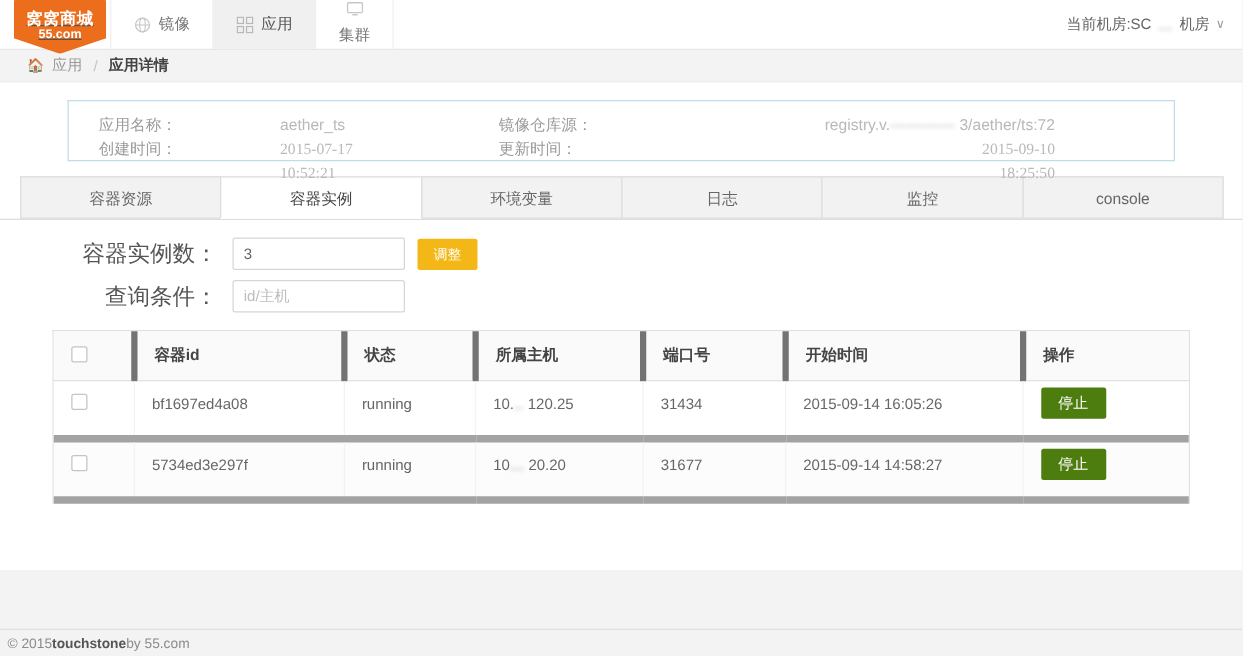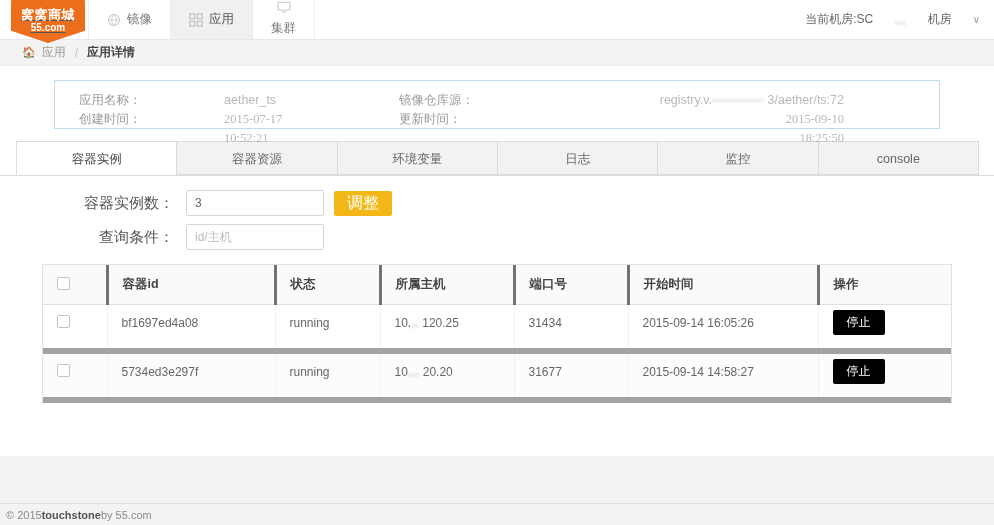--- a/index.html
+++ b/index.html
@@ -38,21 +38,21 @@
     color: #777; font-size: 12.5px;
     border-left: 1px solid #efefef;
     cursor: pointer;
   }
   .nav-item:last-child { border-right: 1px solid #efefef; flex-direction: column; }
   .nav-item.active { background: #f0f0f0; color: #555; }
   .nav-ic { width: 14px; height: 14px; display: inline-block; opacity: .55; }
 
   .nav-right {
     position: absolute; right: 14px; top: 0; height: 39px;
-    display: flex; align-items: center; gap: 21px;
+    display: flex; align-items: center; gap: 5px;
     color: #666; font-size: 12px; cursor: pointer;
   }
   .blurtxt { filter: blur(1.6px); letter-spacing: .5px; }
 
   
   .crumbbar {
     height: 26px; background: #f3f3f3; display: flex; align-items: center;
     padding-left: 22px; gap: 6px; font-size: 12px; border-bottom: 1px solid #ebebeb;
   }
   .crumb-home { color: #9a9a9a; font-size: 11px; }
@@ -80,60 +80,60 @@
   .tab {
     flex: 1 1 0; text-align: center; line-height: 34px; font-size: 12.5px;
     color: #666; background: #f2f2f2; border: 1px solid #dcdcdc;
     border-bottom: 1px solid #dcdcdc; margin-right: -1px; cursor: pointer;
   }
   .tab.active { background: #fff; color: #444; border-bottom-color: #fff; }
 
   
   .content { background: #fff; padding: 14px 0 0 0; min-height: 280px; }
   .formrow { display: flex; align-items: center; margin-bottom: 8px; }
-  .formlbl { width: 186px; text-align: right; padding-right: 12px; color: #555; font-size: 15px; }
+  .formlbl { width: 186px; text-align: right; padding-right: 12px; color: #555; font-size: 18px; }
   .inp {
     width: 138px; height: 26px; border: 1px solid #d6d6d6; border-radius: 2px;
     padding: 0 8px; font-size: 12px; color: #666; outline: none; background: #fff;
     font-family: "Liberation Sans", sans-serif;
   }
   .inp::placeholder { color: #bdbdbd; }
   .btn-adjust {
     margin-left: 10px; background: #f3b818; color: #fff; border: none;
-    height: 25px; padding: 0 13px; font-size: 16px; border-radius: 2px; cursor: pointer;
+    height: 25px; padding: 0 13px; font-size: 11px; border-radius: 2px; cursor: pointer;
     font-family: "Liberation Sans", sans-serif;
   }
 
   
   .tablewrap { margin: 14px 42px 0 42px; border: 1px solid #e0e0e0; border-bottom: none; }
   table { width: 100%; border-collapse: collapse; }
   th {
     background: #fafafa; text-align: left; font-size: 12.5px; color: #444;
     font-weight: bold; padding: 11px 0 11px 14px; border-bottom: 1px solid #e0e0e0;
-    border-right: 3px solid #737373;
+    border-right: 5px solid #737373;
   }
   th:last-child, td:last-child { border-right: none; }
   td {
     font-size: 12px; color: #666; padding: 5px 0 13px 14px;
     border-bottom: 6px solid #a3a3a3; border-right: 1px solid #f2f2f2;
     background: #fff;
   }
   tr.alt td { background: #fcfcfc; }
   .col-cb { width: 64px; }
   .col-id { width: 168px; }
   .col-st { width: 105px; }
   .col-host { width: 134px; }
   .col-port { width: 114px; }
   .col-time { width: 190px; }
   .cb {
     width: 13px; height: 13px; border: 1px solid #c4c4c4; background: #fff;
     display: inline-block; border-radius: 2px; cursor: pointer;
   }
   .btn-stop {
-    background: #000000; color: #fff; border: none; height: 25px;
+    background: #4d7c0f; color: #fff; border: none; height: 25px;
     padding: 0 14px; font-size: 12px; border-radius: 2px; cursor: pointer;
     font-family: "Liberation Sans", sans-serif;
   }
 
   
   .footer {
     position: absolute; left: 0; bottom: 0; width: 100%;
     height: 22px; border-top: 1px solid #e0e0e0; background: #f3f3f3;
     display: flex; align-items: center; padding-left: 6px;
     font-size: 11px; color: #8a8a8a;
@@ -223,22 +223,22 @@
         <span class="lbl">更新时间：</span>
         <span class="val wide">
           <span class="two">2015-09-10</span>
           <span class="two">18:25:50</span>
         </span>
       </div>
     </div>
   </div>
 
   <div class="tabsbar">
+    <div class="tab">容器资源</div>
     <div class="tab active">容器实例</div>
-    <div class="tab">容器资源</div>
     <div class="tab">环境变量</div>
     <div class="tab">日志</div>
     <div class="tab">监控</div>
     <div class="tab">console</div>
   </div>
 
   <div class="content">
 
     <div class="formrow">
       <span class="formlbl">容器实例数：</span>

